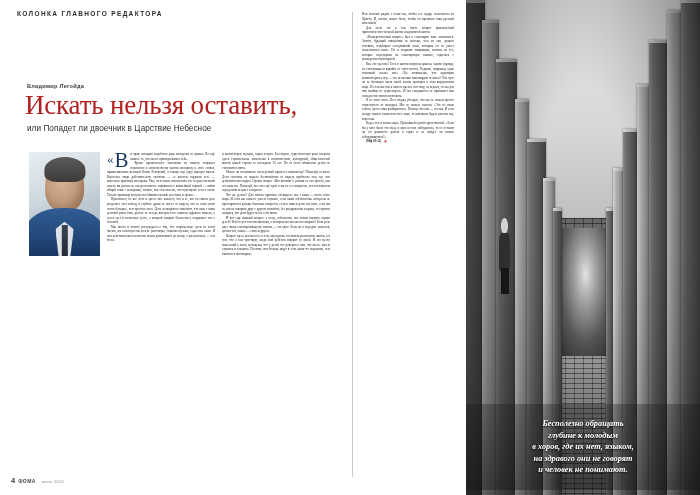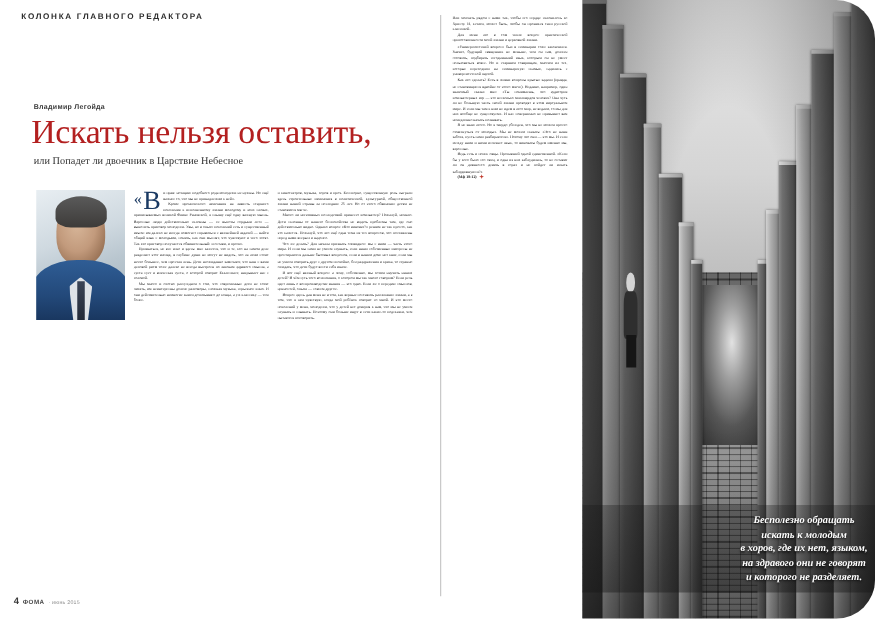--- a/index.html
+++ b/index.html
@@ -3,21 +3,21 @@
 <meta charset="utf-8">
 <style>
   html,body{margin:0;padding:0;}
   body{
     width:700px;height:495px;
     background:#ffffff;
     font-family:"Liberation Serif", serif;
     overflow:hidden;
     position:relative;
   }
-  #page{position:relative;width:700px;height:495px;background:#fff;overflow:hidden;border-radius:31px;}
+  #page{position:relative;width:700px;height:495px;background:#fff;overflow:hidden;}
 
   
   .kicker{
     position:absolute;left:17px;top:10px;
     font-family:"Liberation Sans", sans-serif;
     font-weight:bold;font-size:6.5px;letter-spacing:1.35px;
     color:#2b2b2b;text-transform:uppercase;
   }
 
   
@@ -27,21 +27,21 @@
     font-weight:bold;font-size:5.6px;letter-spacing:.25px;color:#3a3a3a;
   }
   .headline{
     position:absolute;left:25px;top:90px;
     font-family:"Liberation Serif", serif;
     font-size:27px;line-height:30px;color:#b32020;
     letter-spacing:-.2px;white-space:nowrap;
   }
   .subhead{
     position:absolute;left:27px;top:124px;
-    font-family:Liberation Serif, serif;
+    font-family:Liberation Sans, sans-serif;
     font-size:8.2px;color:#2f2f2f;letter-spacing:.05px;white-space:nowrap;
   }
 
   
   .portrait{
     position:absolute;left:27px;top:150px;width:75px;height:108px;
     background:#fff;padding:2px;box-sizing:border-box;
   }
   .portrait .ph{
     width:100%;height:100%;position:relative;overflow:hidden;
@@ -175,22 +175,22 @@
     position:absolute;left:18%;top:68%;width:64%;height:34%;
     background:#161616;
   }
   .vignette{
     position:absolute;inset:0;
     background:radial-gradient(ellipse at 50% 42%,rgba(0,0,0,0) 30%,rgba(0,0,0,.35) 78%,rgba(0,0,0,.6) 100%);
   }
 
   
   .quote{
-    position:absolute;left:466px;top:404px;width:234px;height:70px;
-    display:flex;align-items:center;justify-content:flex-end;
+    position:absolute;left:466px;top:404px;width:234px;height:86px;
+    display:flex;align-items:center;justify-content:center;
     background:linear-gradient(180deg,rgba(20,20,20,.30),rgba(20,20,20,.42));
     z-index:8;
   }
   .quote p{
     margin:0;
     font-family:"Liberation Serif", serif;
     font-style:italic;font-weight:bold;
     font-size:8.3px;line-height:11.4px;
     color:#ffffff;text-align:center;
     text-shadow:0 1px 2px rgba(0,0,0,.85);
@@ -315,24 +315,24 @@
       <div class="body"></div>
       <div class="legs"></div>
     </div>
 
     <div class="vignette"></div>
   </div>
 
   <div class="quote">
     <p>
       <span>Бесполезно обращать</span><br>
-      <span>искать к молодым</span><br>
+      <span>глубине к молодым</span><br>
       <span>в хоров, где их нет, языком,</span><br>
       <span>на здравого они не говорят</span><br>
-      <span>и которого не разделяет.</span>
+      <span>и человек не понимают.</span>
     </p>
   </div>
 
   <div class="footer">
     <span class="folio">4</span>
     <span class="magname">ФОМА</span>
     <span class="issue">· июнь 2015</span>
   </div>
 
 </div>

